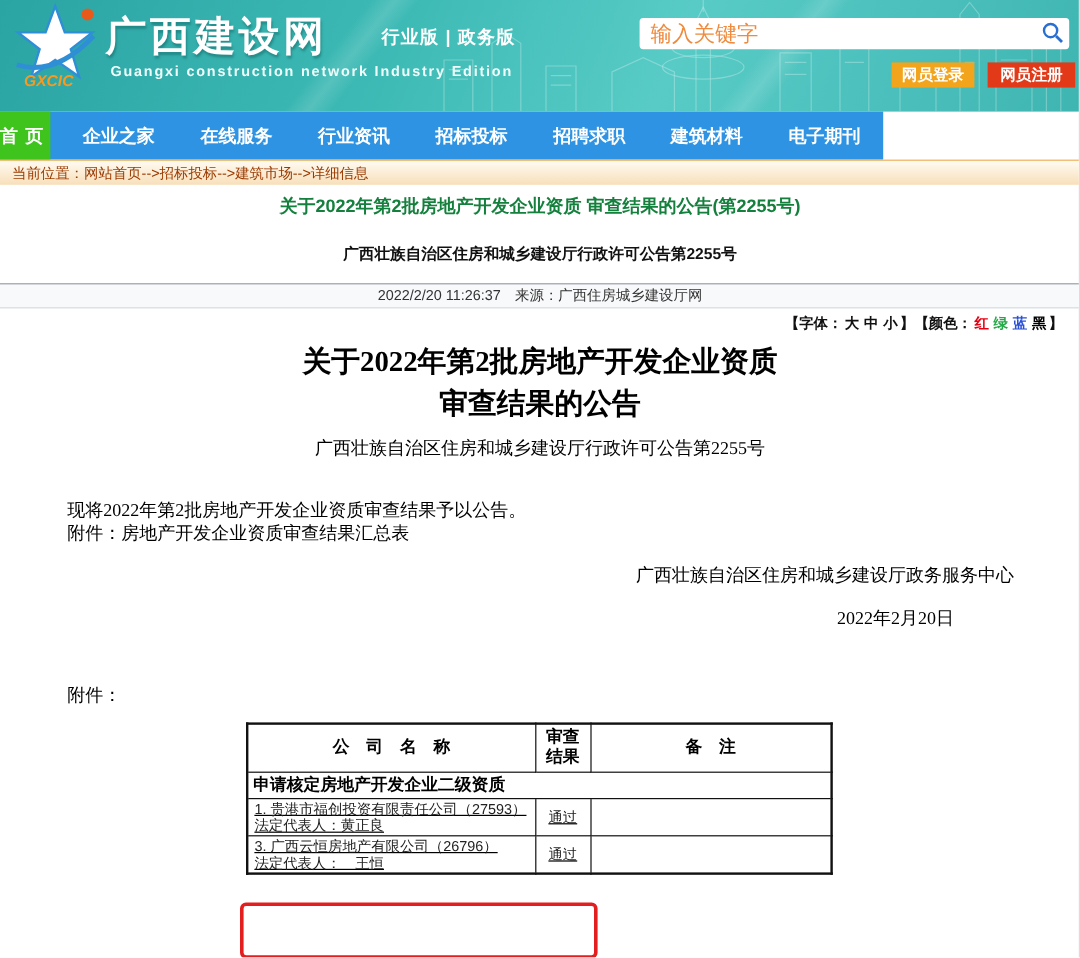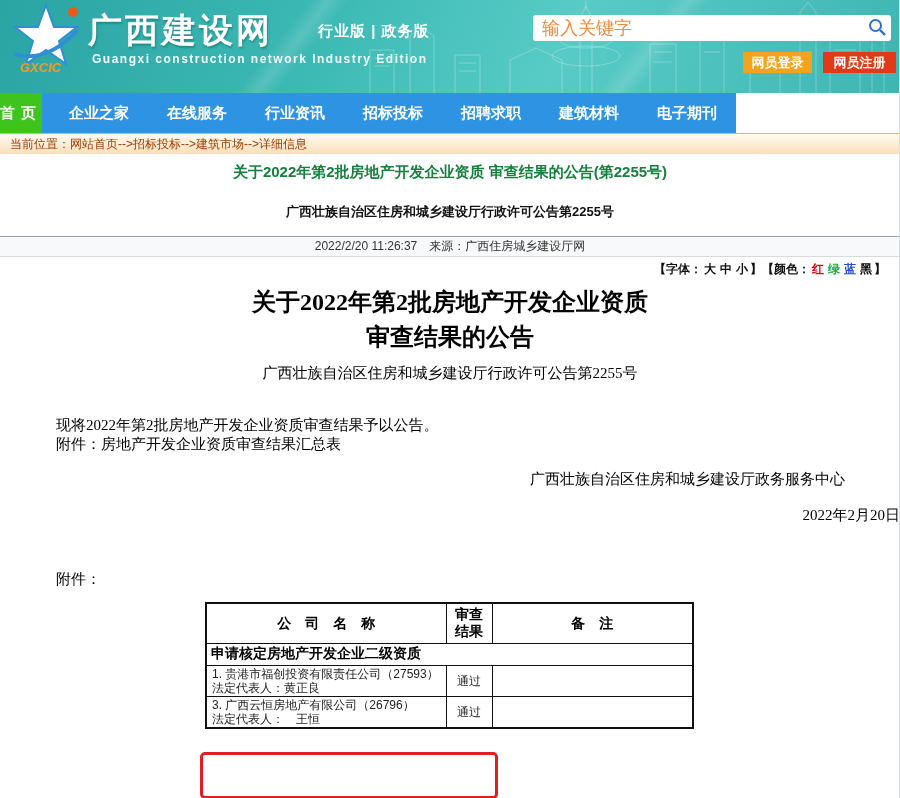--- a/index.html
+++ b/index.html
@@ -133,41 +133,41 @@
   .article { font-family: "Liberation Serif", serif; color: #000; }
   .article-title {
     margin-top: 7px; text-align: center;
     font-size: 24px; font-weight: 600; line-height: 35px;
   }
   .doc-number { margin-top: 9px; text-align: center; font-size: 15px; }
   .para { padding-left: 56px; font-size: 15px; }
   .para-1 { margin-top: 33px; }
   .para-2 { }
   .signer { margin-top: 16px; text-align: right; padding-right: 55px; font-size: 15px; }
-  .sign-date { margin-top: 17px; text-align: right; font-size: 15px; font-family: Liberation Serif, serif; }
+  .sign-date { margin-top: 17px; text-align: right; padding-right: 105px; font-size: 15px; font-family: Liberation Serif, serif; }
   .attach-label { margin-top: 45px; padding-left: 56px; font-size: 15px; }
   .table-title { margin-top: 8px; text-align: center; font-size: 15px; font-weight: bold; }
 
   
   .table-wrap { position: relative; margin: 13px 0 0 205px; width: 487px; }
   table.qual {
     border-collapse: collapse; table-layout: fixed;
     width: 487px; border: 2px solid #111;
     font-family: "Liberation Serif", serif;
   }
   table.qual th, table.qual td { border: 1px solid #111; overflow: hidden; }
   table.qual thead th {
     height: 40px; font-size: 14px; font-weight: bold;
     text-align: center; line-height: 17px; padding: 0 2px;
   }
   .section-cell {
     height: 22px; font-size: 14px; font-weight: bold;
     text-align: left; padding: 1px 4px;
   }
-  .data-row { height: 30px; }
+  .data-row { height: 30px; text-decoration: underline; }
   .data-row td {
     font-family: "Liberation Sans", sans-serif;
     font-size: 12px; line-height: 14px; color: #222;
   }
   .company-cell { padding: 1px 5px; }
   .result-cell { text-align: center; }
   .highlight-box {
     position: absolute; left: -5px; top: 150px;
     width: 298px; height: 47px;
     border: 3px solid #e31e1e; border-radius: 5px;

